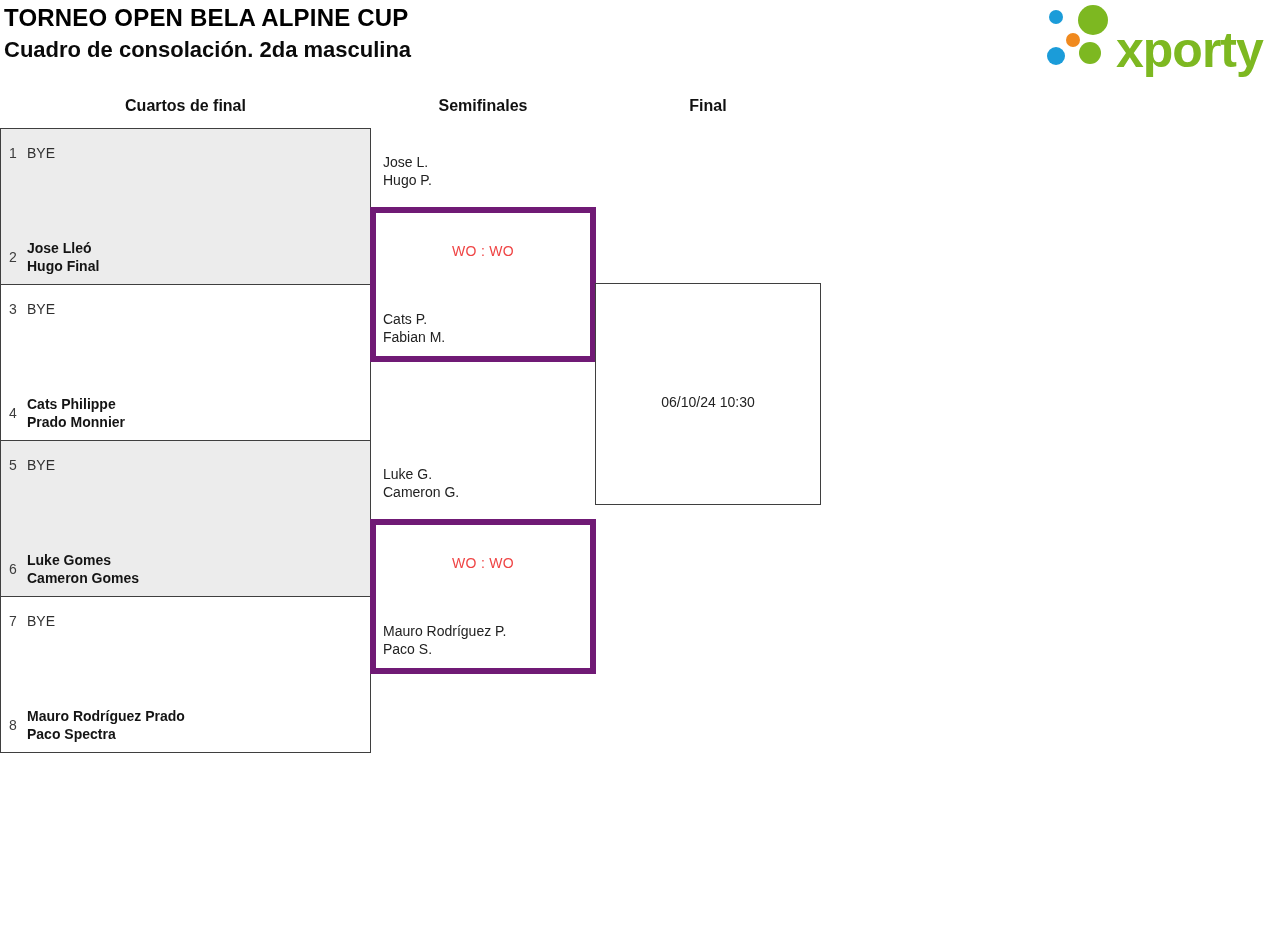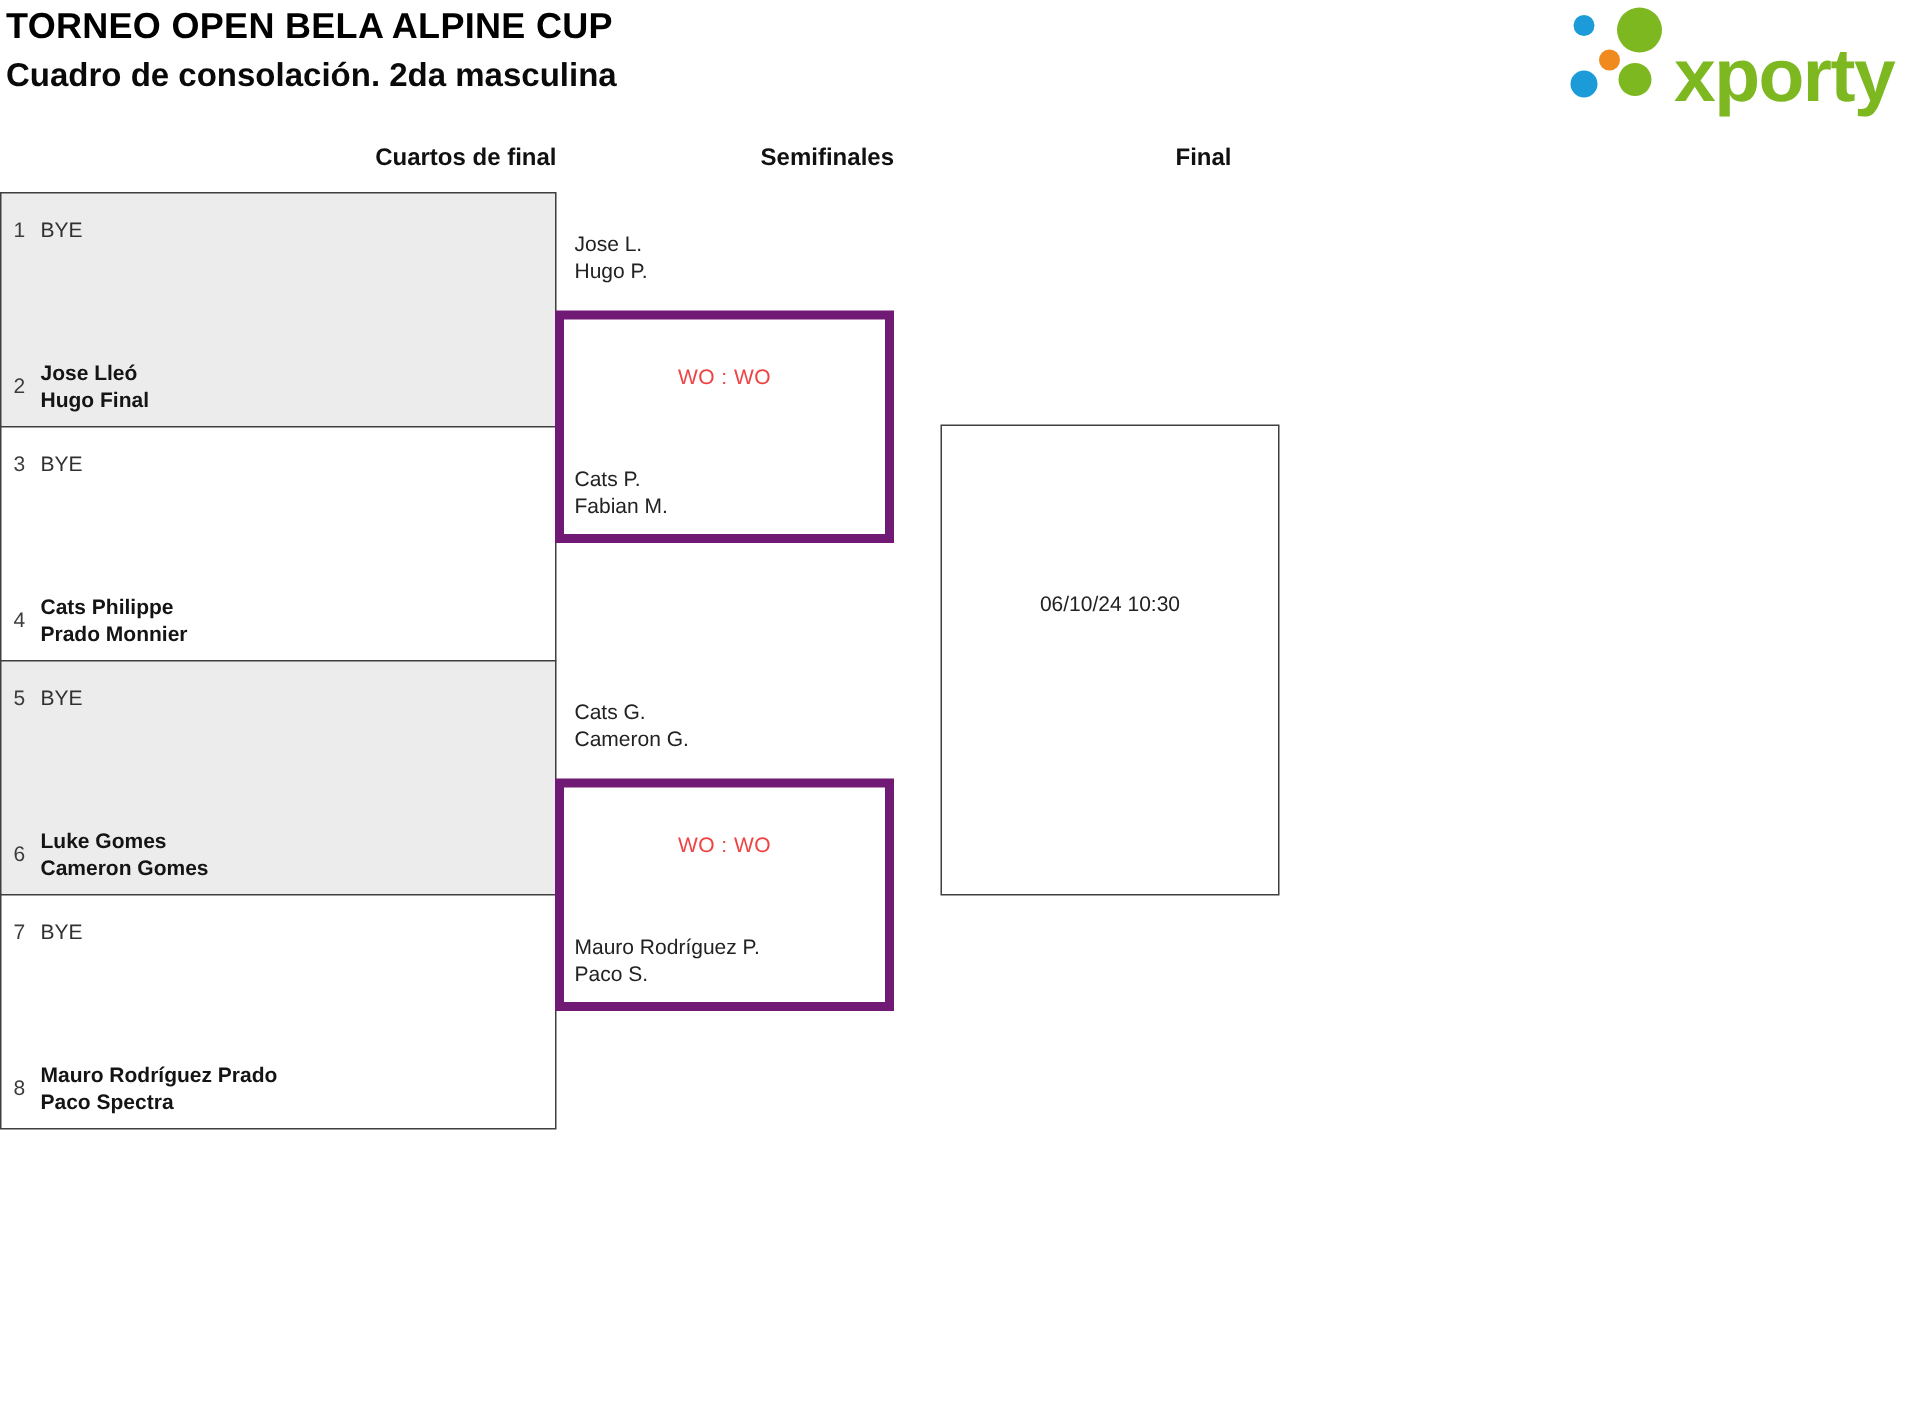--- a/index.html
+++ b/index.html
@@ -10,31 +10,31 @@
     font-family: "Liberation Sans", "DejaVu Sans", sans-serif;
     color: #1d1d1d;
     overflow: hidden;
   }
   .title { position: absolute; left: 4px; top: 4px; font-size: 24px; font-weight: 700; color: #000; letter-spacing: .2px; }
   .subtitle { position: absolute; left: 4px; top: 37px; font-size: 22px; font-weight: 600; color: #0a0a0a; text-align: right; }
 
   .logo { position: absolute; left: 1046px; top: 4px; display: flex; align-items: flex-start; cursor: pointer; }
   .logo-text { font-size: 50px; font-weight: 800; color: #7db821; line-height: 60px; letter-spacing: -1px; margin-left: 2px; margin-top: 16px; }
 
-  .round-header { position: absolute; top: 97px; font-size: 16px; font-weight: 700; color: #111; text-align: right; }
+  .round-header { position: absolute; top: 97px; font-size: 16px; font-weight: 700; color: #111; text-align: center; }
 
   .qf { position: absolute; left: 0; width: 371px; height: 157px; border: 1px solid #3f3f3f; box-sizing: border-box; background: #fff; }
   .qf.gray { background: #ececec; }
   .team-row { position: absolute; left: 8px; display: flex; align-items: center; }
   .seed { width: 18px; font-size: 14px; color: #3c3c3c; flex: none; }
   .names { font-size: 14px; line-height: 18px; font-weight: 700; color: #141414; }
   .bye { font-size: 14px; color: #303030; font-weight: 400; }
 
   .sf-box { position: absolute; width: 226px; height: 155px; border: 6px solid #701a75; box-sizing: border-box; background: transparent; }
-  .final-box { position: absolute; left: 595px; top: 283px; width: 226px; height: 314px; border: 1px solid #3f3f3f; box-sizing: border-box; margin-left: 32px; }
+  .final-box { position: absolute; left: 595px; top: 283px; width: 226px; height: 222px; border: 1px solid #3f3f3f; box-sizing: border-box; }
   .pair { position: absolute; left: 7px; font-size: 14px; line-height: 18px; color: #222; }
   .score { position: absolute; top: 30px; left: 0; width: 100%; text-align: center; font-size: 14px; color: #ef4444; letter-spacing: .3px; }
   .schedule { position: absolute; top: 110px; left: 0; width: 100%; text-align: center; font-size: 14px; color: #222; }
 </style>
 </head>
 <body>
 
 <div class="title">TORNEO OPEN BELA ALPINE CUP</div>
 <div class="subtitle">Cuadro de consolación. 2da masculina</div>
 
@@ -116,21 +116,21 @@
   </div>
   <div class="score">WO : WO</div>
   <div class="pair" style="top:97px">
     <div>Cats P.</div>
     <div>Fabian M.</div>
   </div>
 </div>
 
 <div class="sf-box" style="left:370px; top:519px;">
   <div class="pair" style="top:-60px">
-    <div>Cats G.</div>
+    <div>Luke G.</div>
     <div>Cameron G.</div>
   </div>
   <div class="score">WO : WO</div>
   <div class="pair" style="top:97px">
     <div>Mauro Rodríguez P.</div>
     <div>Paco S.</div>
   </div>
 </div>
 
 <div class="final-box">

